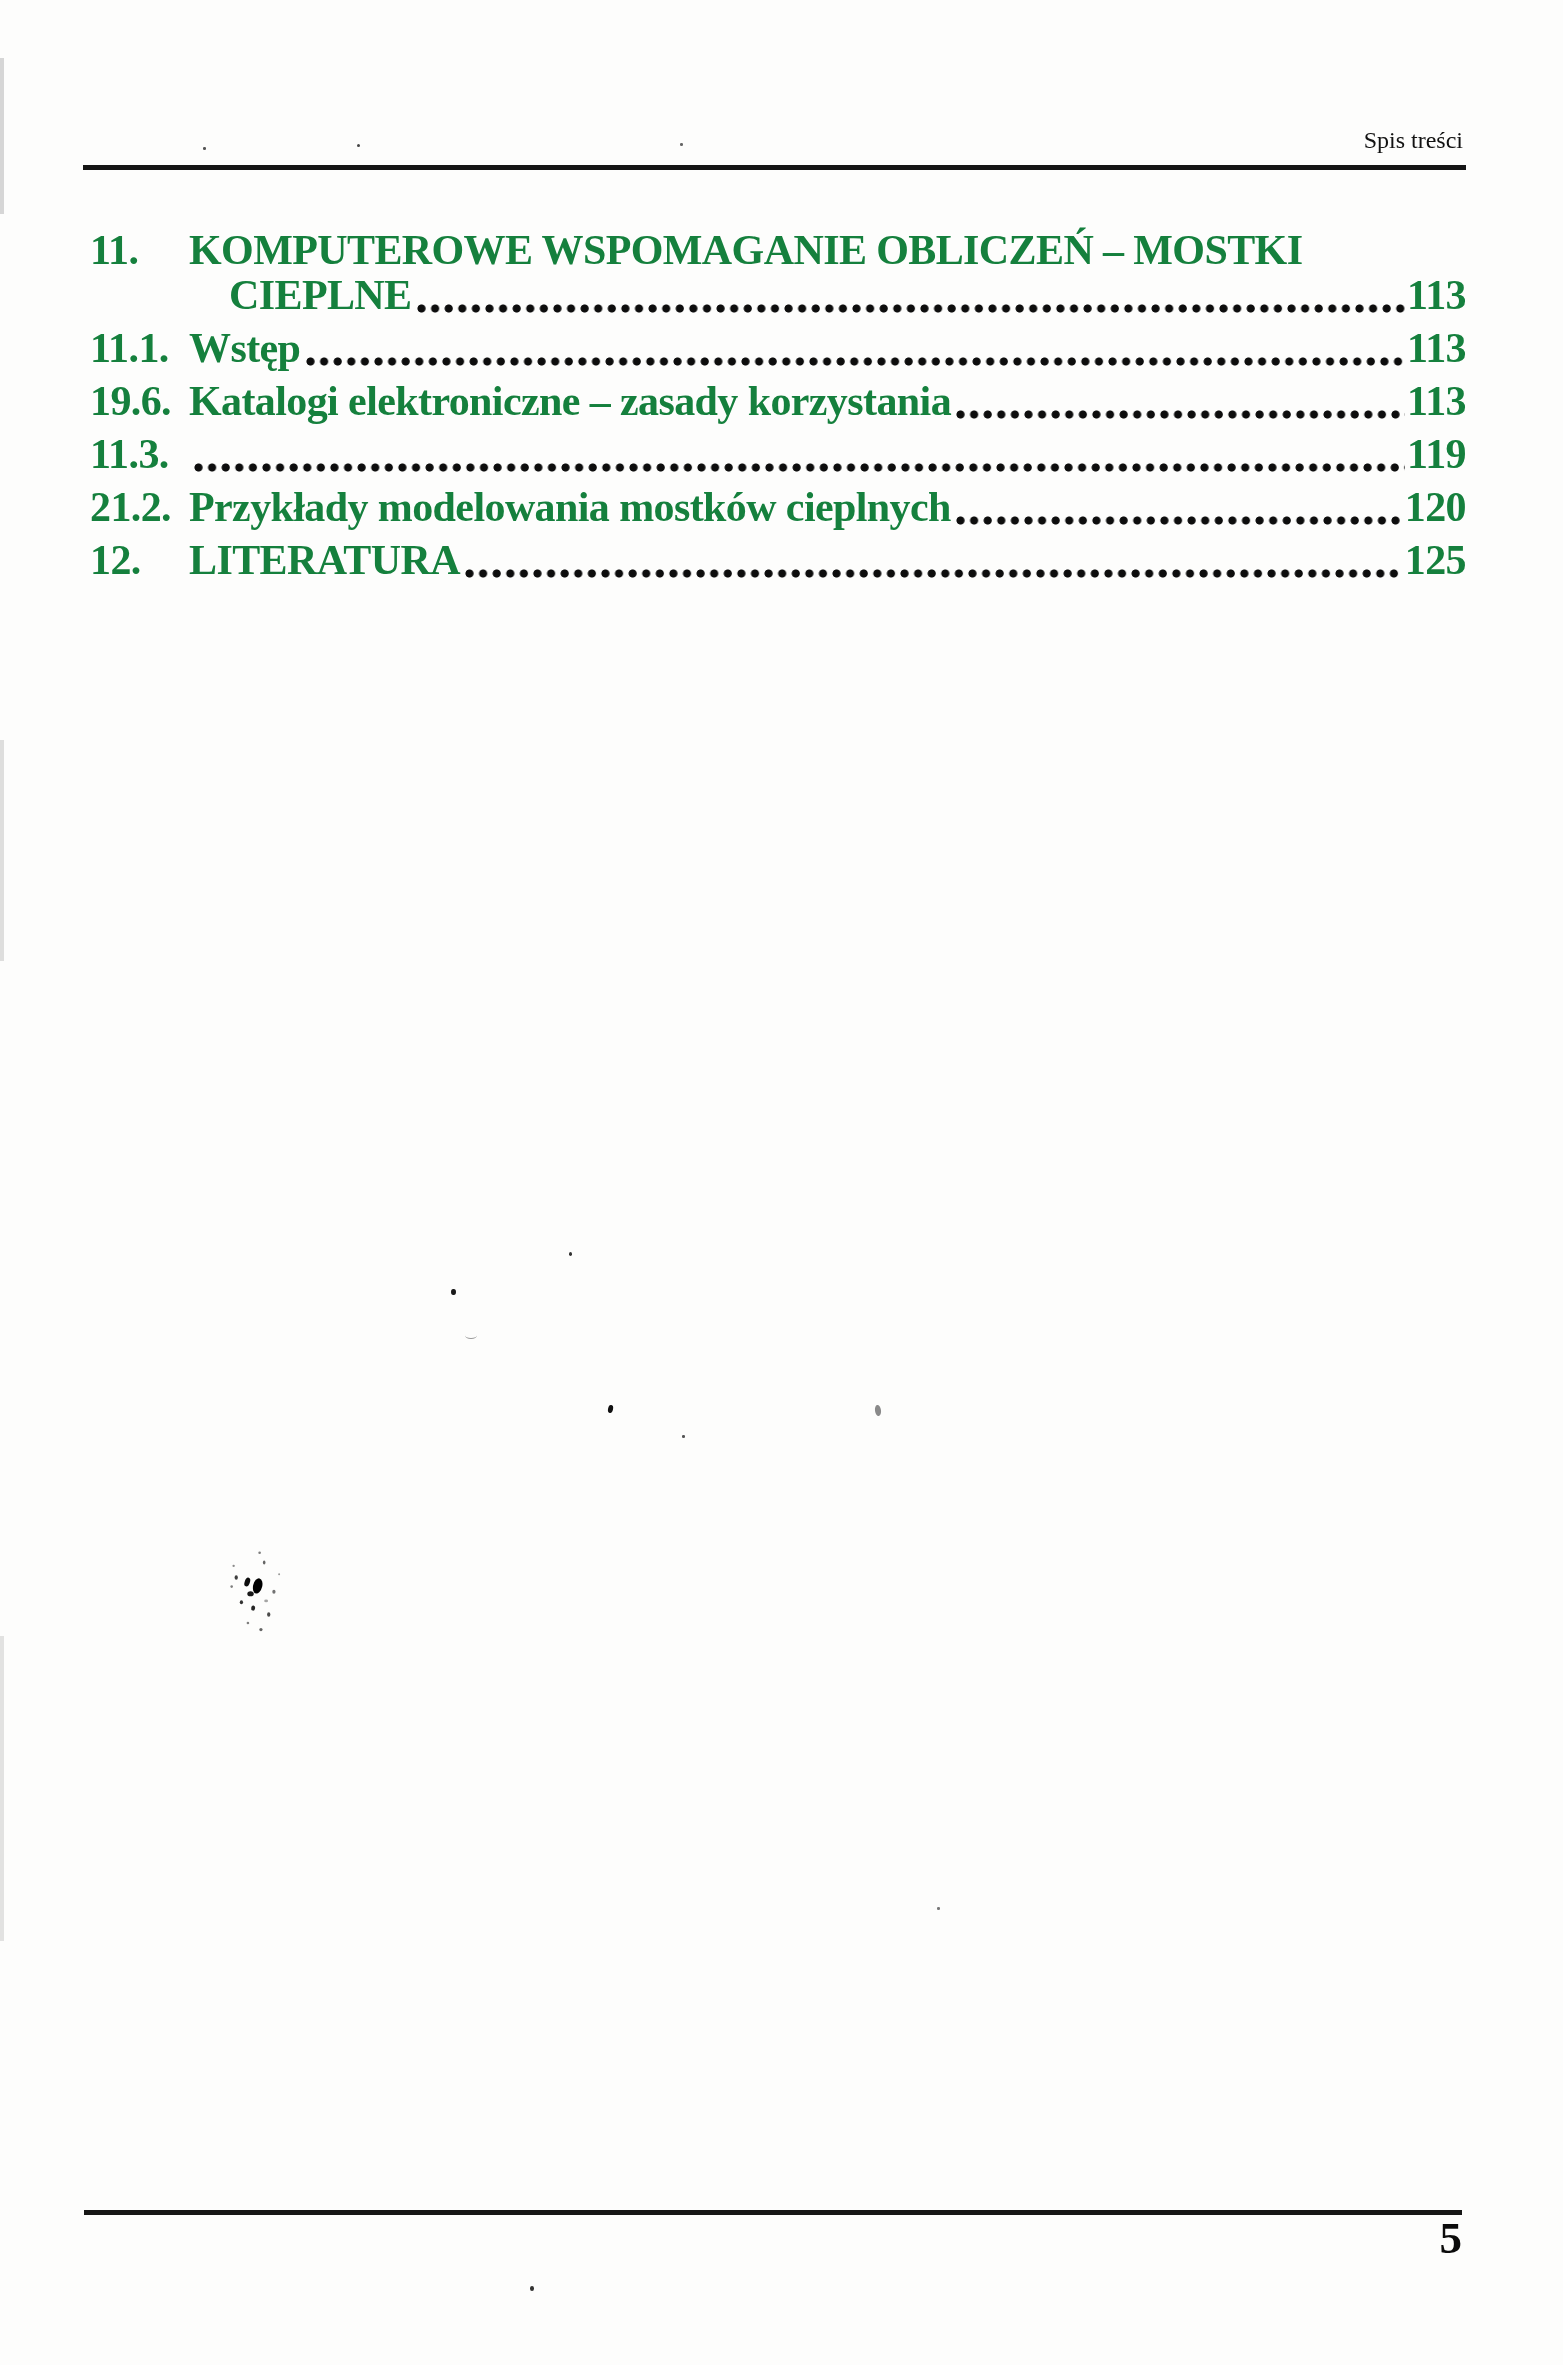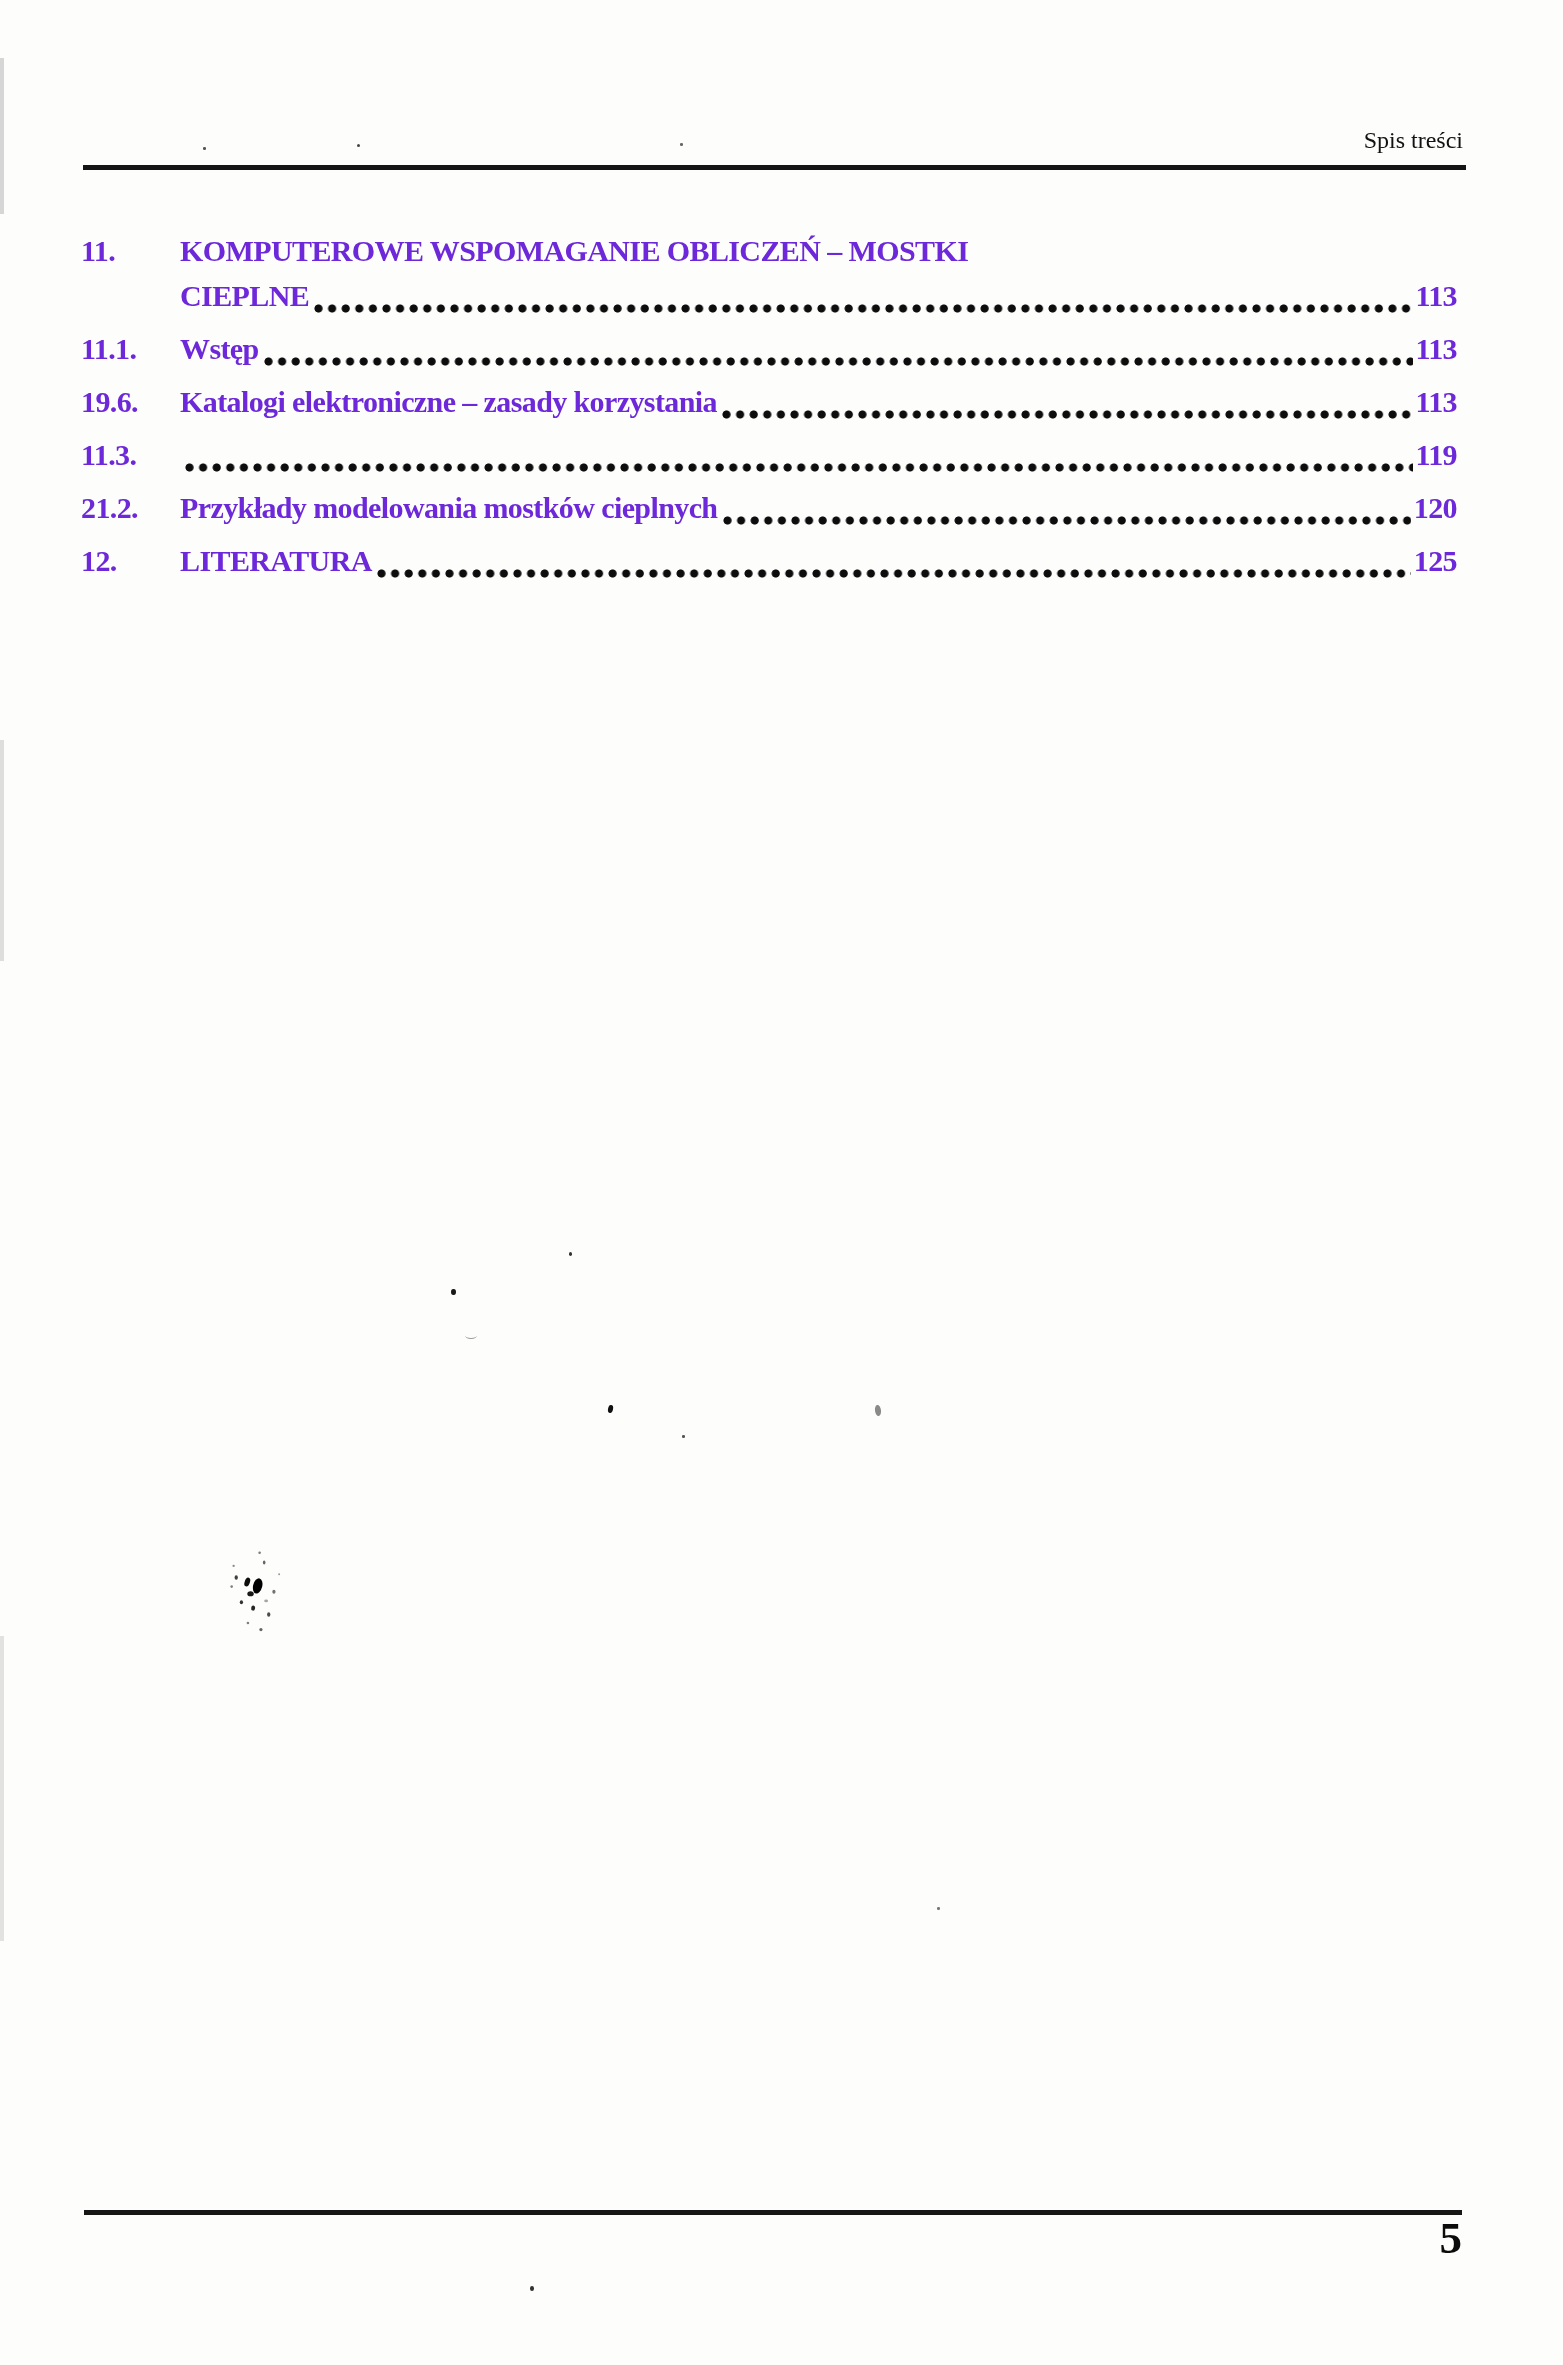--- a/index.html
+++ b/index.html
@@ -29,46 +29,46 @@
     left: 83px;
     top: 165px;
     width: 1383px;
     height: 5.2px;
     background: #151515;
   }
 
   
   .toc {
     position: absolute;
-    left: 81px;
+    left: 90px;
     top: 228px;
     width: 1376px;
-    font-size: 30px;
+    font-size: 42px;
     line-height: 45px;
     font-weight: 700;
     letter-spacing: -0.6px;
-    color: #6d28d9;
+    color: #15803d;
   }
   .toc-row { display: flex; margin-top: 8px; }
   .toc-row.first { margin-top: 0; }
   .num { flex: 0 0 99px; white-space: nowrap; }
   .entry-wrap { flex: 1 1 auto; min-width: 0; }
   .title { white-space: nowrap; flex: 0 0 auto; }
   .leader {
     flex: 1 1 auto;
     min-width: 26px;
     align-self: flex-end;
     height: 9px;
     margin: 0 2.6px 5.2px 5.2px;
     background-image: radial-gradient(circle at 4.5px 4.5px, #0d0d0d 3.6px, rgba(0,0,0,0) 4.5px);
     background-size: 13.6px 9px;
     background-repeat: repeat-x;
     background-position: left bottom;
   }
-  .line2 { display: flex; }
+  .line2 { display: flex; margin-left: 40px; }
   .pagenum { flex: 0 0 auto; white-space: nowrap; }
 
   
   .rule-bottom {
     position: absolute;
     left: 84px;
     top: 2210px;
     width: 1378px;
     height: 4.5px;
     background: #161616;

